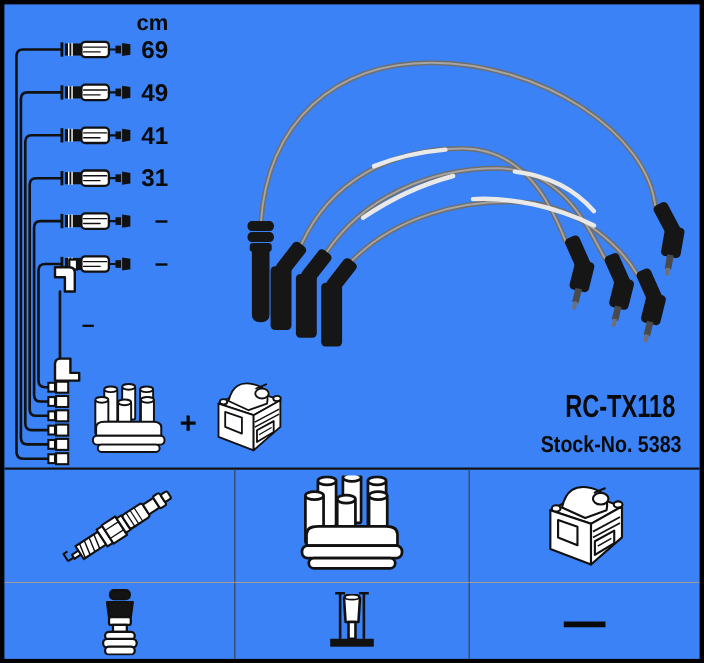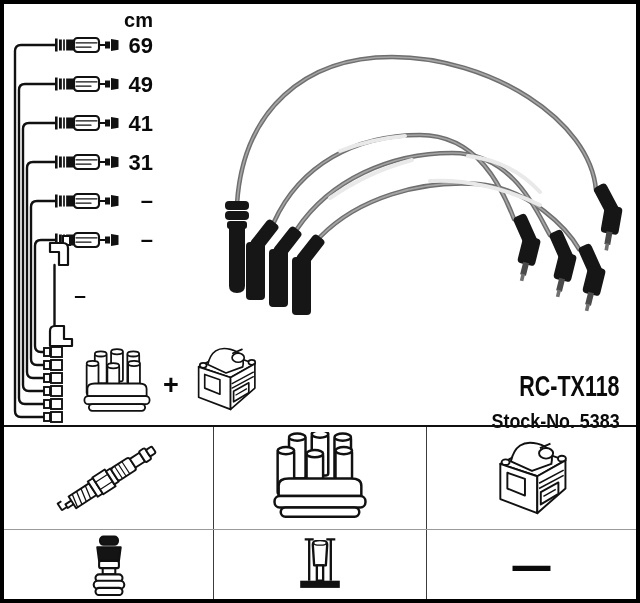--- a/index.html
+++ b/index.html
@@ -1,29 +1,29 @@
 <!DOCTYPE html>
 <html><head>
 <meta charset="utf-8">
 <style>
   html,body{margin:0;padding:0;background:#e8e8e8;}
   .page{
     position:relative; width:640px; height:603px; box-sizing:border-box;
-    border:4px solid #000; background:#ffffff; overflow:hidden;
+    border:4px solid #000; background:#3b82f6; overflow:hidden;
     font-family:"Liberation Sans", sans-serif;
   }
   .top-section{position:absolute; left:0; top:0; width:632px; height:421px;}
   svg text{fill:#0a0a0a; font-family:"Liberation Sans", sans-serif; font-weight:bold;}
   text.num{font-size:22px;}
   text.unit{font-size:20px;}
   text.dash-sm{font-size:21px;}
   text.plus{font-size:27px;}
   .part-text{
-    position:absolute; right:16px; top:352px; text-align:right;
-    color:#0a0a0a; font-weight:bold; line-height:1;margin-top:16px;
+    position:absolute; right:16px; top:352px; text-align:center;
+    color:#0a0a0a; font-weight:bold; line-height:1;
   }
   .part-code{
     font-size:29px; letter-spacing:0px;
     transform:scaleX(0.74); transform-origin:right center;
     white-space:nowrap;
   }
   .stock-no{
     margin-top:9px; font-size:21px;
     transform:scaleX(0.85); transform-origin:right center;
     white-space:nowrap;

